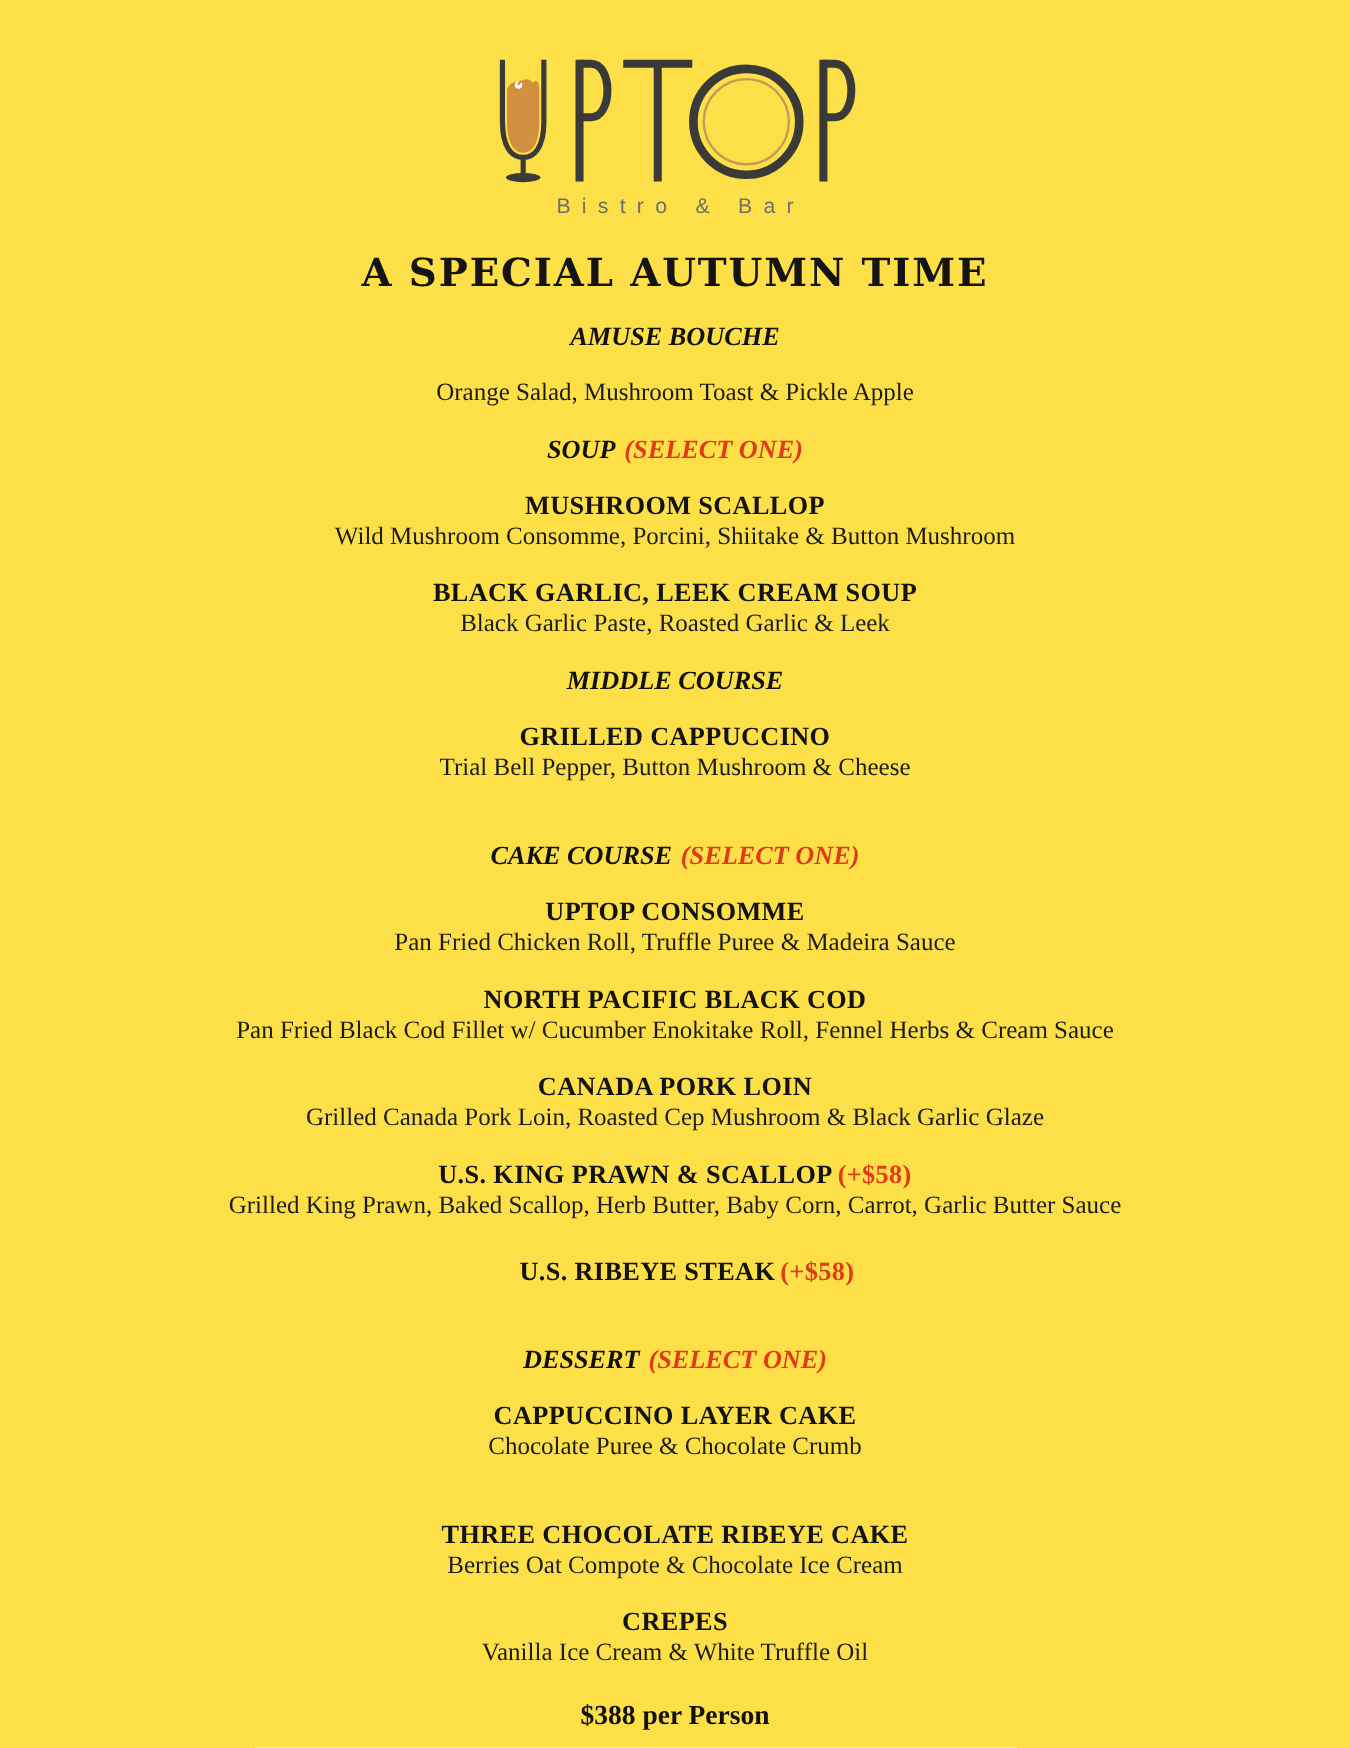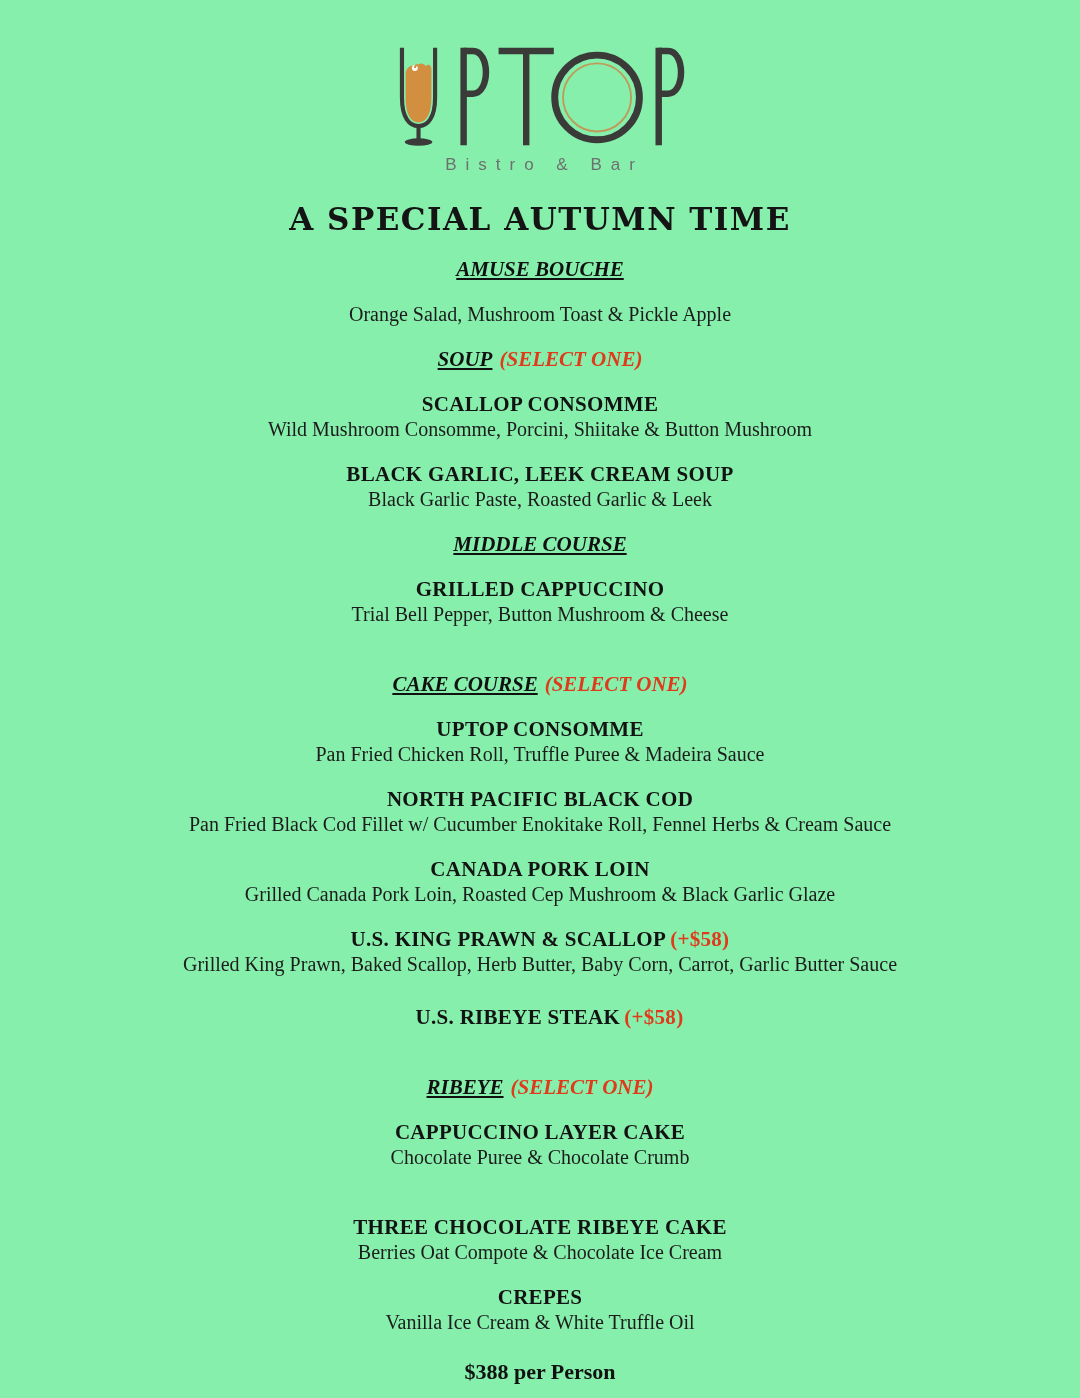--- a/index.html
+++ b/index.html
@@ -1,21 +1,21 @@
 <!DOCTYPE html>
 <html><head>
 <meta charset="utf-8">
 <style>
   * { margin:0; padding:0; box-sizing:border-box; }
   html,body { background:#ffffff; }
   .page {
     position:relative;
     width:1080px; height:1398px;
     margin:0 auto;
-    background:#86efac;
+    background:#fde047;
     overflow:hidden;
     text-align:center;
     font-family:"Liberation Serif", serif;
     color:#1c1c1c;
     padding-top:44px;
   }
   .logo svg { display:block; margin:0 auto; }
   .logo-subtitle {
     margin-top:6px;
     font-family:"Liberation Sans", sans-serif;
@@ -35,21 +35,21 @@
   }
   .section { margin-top:20px; }
   .section.gap-lg { margin-top:45px; }
   .section-heading {
     font-size:21px;
     font-weight:bold;
     font-style:italic;
     line-height:25px;
     color:#111;
   }
-  .heading-text { text-decoration:underline; text-underline-offset:2px;margin-top:44px; }
+  .heading-text { text-underline-offset:2px;margin-top:44px; }
   .select-note { color:#e03a1a; margin-left:7px; }
   .item { margin-top:20px; }
   .section .item:first-of-type { margin-top:0; }
   .section .item.gap-md { margin-top:28px;padding-left:19px; }
   .section .item.gap-lg { margin-top:45px; }
   .item-name {
     font-size:21px;
     font-weight:bold;
     line-height:25px;
     color:#131313;
@@ -108,21 +108,21 @@
     <div class="item">
       <div class="item-desc">Orange Salad, Mushroom Toast &amp; Pickle Apple</div>
     </div>
   </div>
 
   <div class="section">
     <div class="section-heading">
       <span class="heading-text">SOUP</span><span class="select-note">(SELECT ONE)</span>
     </div>
     <div class="item">
-      <div class="item-name">SCALLOP CONSOMME</div>
+      <div class="item-name">MUSHROOM SCALLOP</div>
       <div class="item-desc">Wild Mushroom Consomme, Porcini, Shiitake &amp; Button Mushroom</div>
     </div>
     <div class="item">
       <div class="item-name">BLACK GARLIC, LEEK CREAM SOUP</div>
       <div class="item-desc">Black Garlic Paste, Roasted Garlic &amp; Leek</div>
     </div>
   </div>
 
   <div class="section">
     <div class="section-heading">
@@ -154,21 +154,21 @@
       <div class="item-name"><span>U.S. KING PRAWN &amp; SCALLOP</span><span class="price-note">(+$58)</span></div>
       <div class="item-desc">Grilled King Prawn, Baked Scallop, Herb Butter, Baby Corn, Carrot, Garlic Butter Sauce</div>
     </div>
     <div class="item gap-md">
       <div class="item-name"><span>U.S. RIBEYE STEAK</span><span class="price-note">(+$58)</span></div>
     </div>
   </div>
 
   <div class="section gap-lg">
     <div class="section-heading">
-      <span class="heading-text">RIBEYE</span><span class="select-note">(SELECT ONE)</span>
+      <span class="heading-text">DESSERT</span><span class="select-note">(SELECT ONE)</span>
     </div>
     <div class="item">
       <div class="item-name">CAPPUCCINO LAYER CAKE</div>
       <div class="item-desc">Chocolate Puree &amp; Chocolate Crumb</div>
     </div>
     <div class="item gap-lg">
       <div class="item-name">THREE CHOCOLATE RIBEYE CAKE</div>
       <div class="item-desc">Berries Oat Compote &amp; Chocolate Ice Cream</div>
     </div>
     <div class="item">

